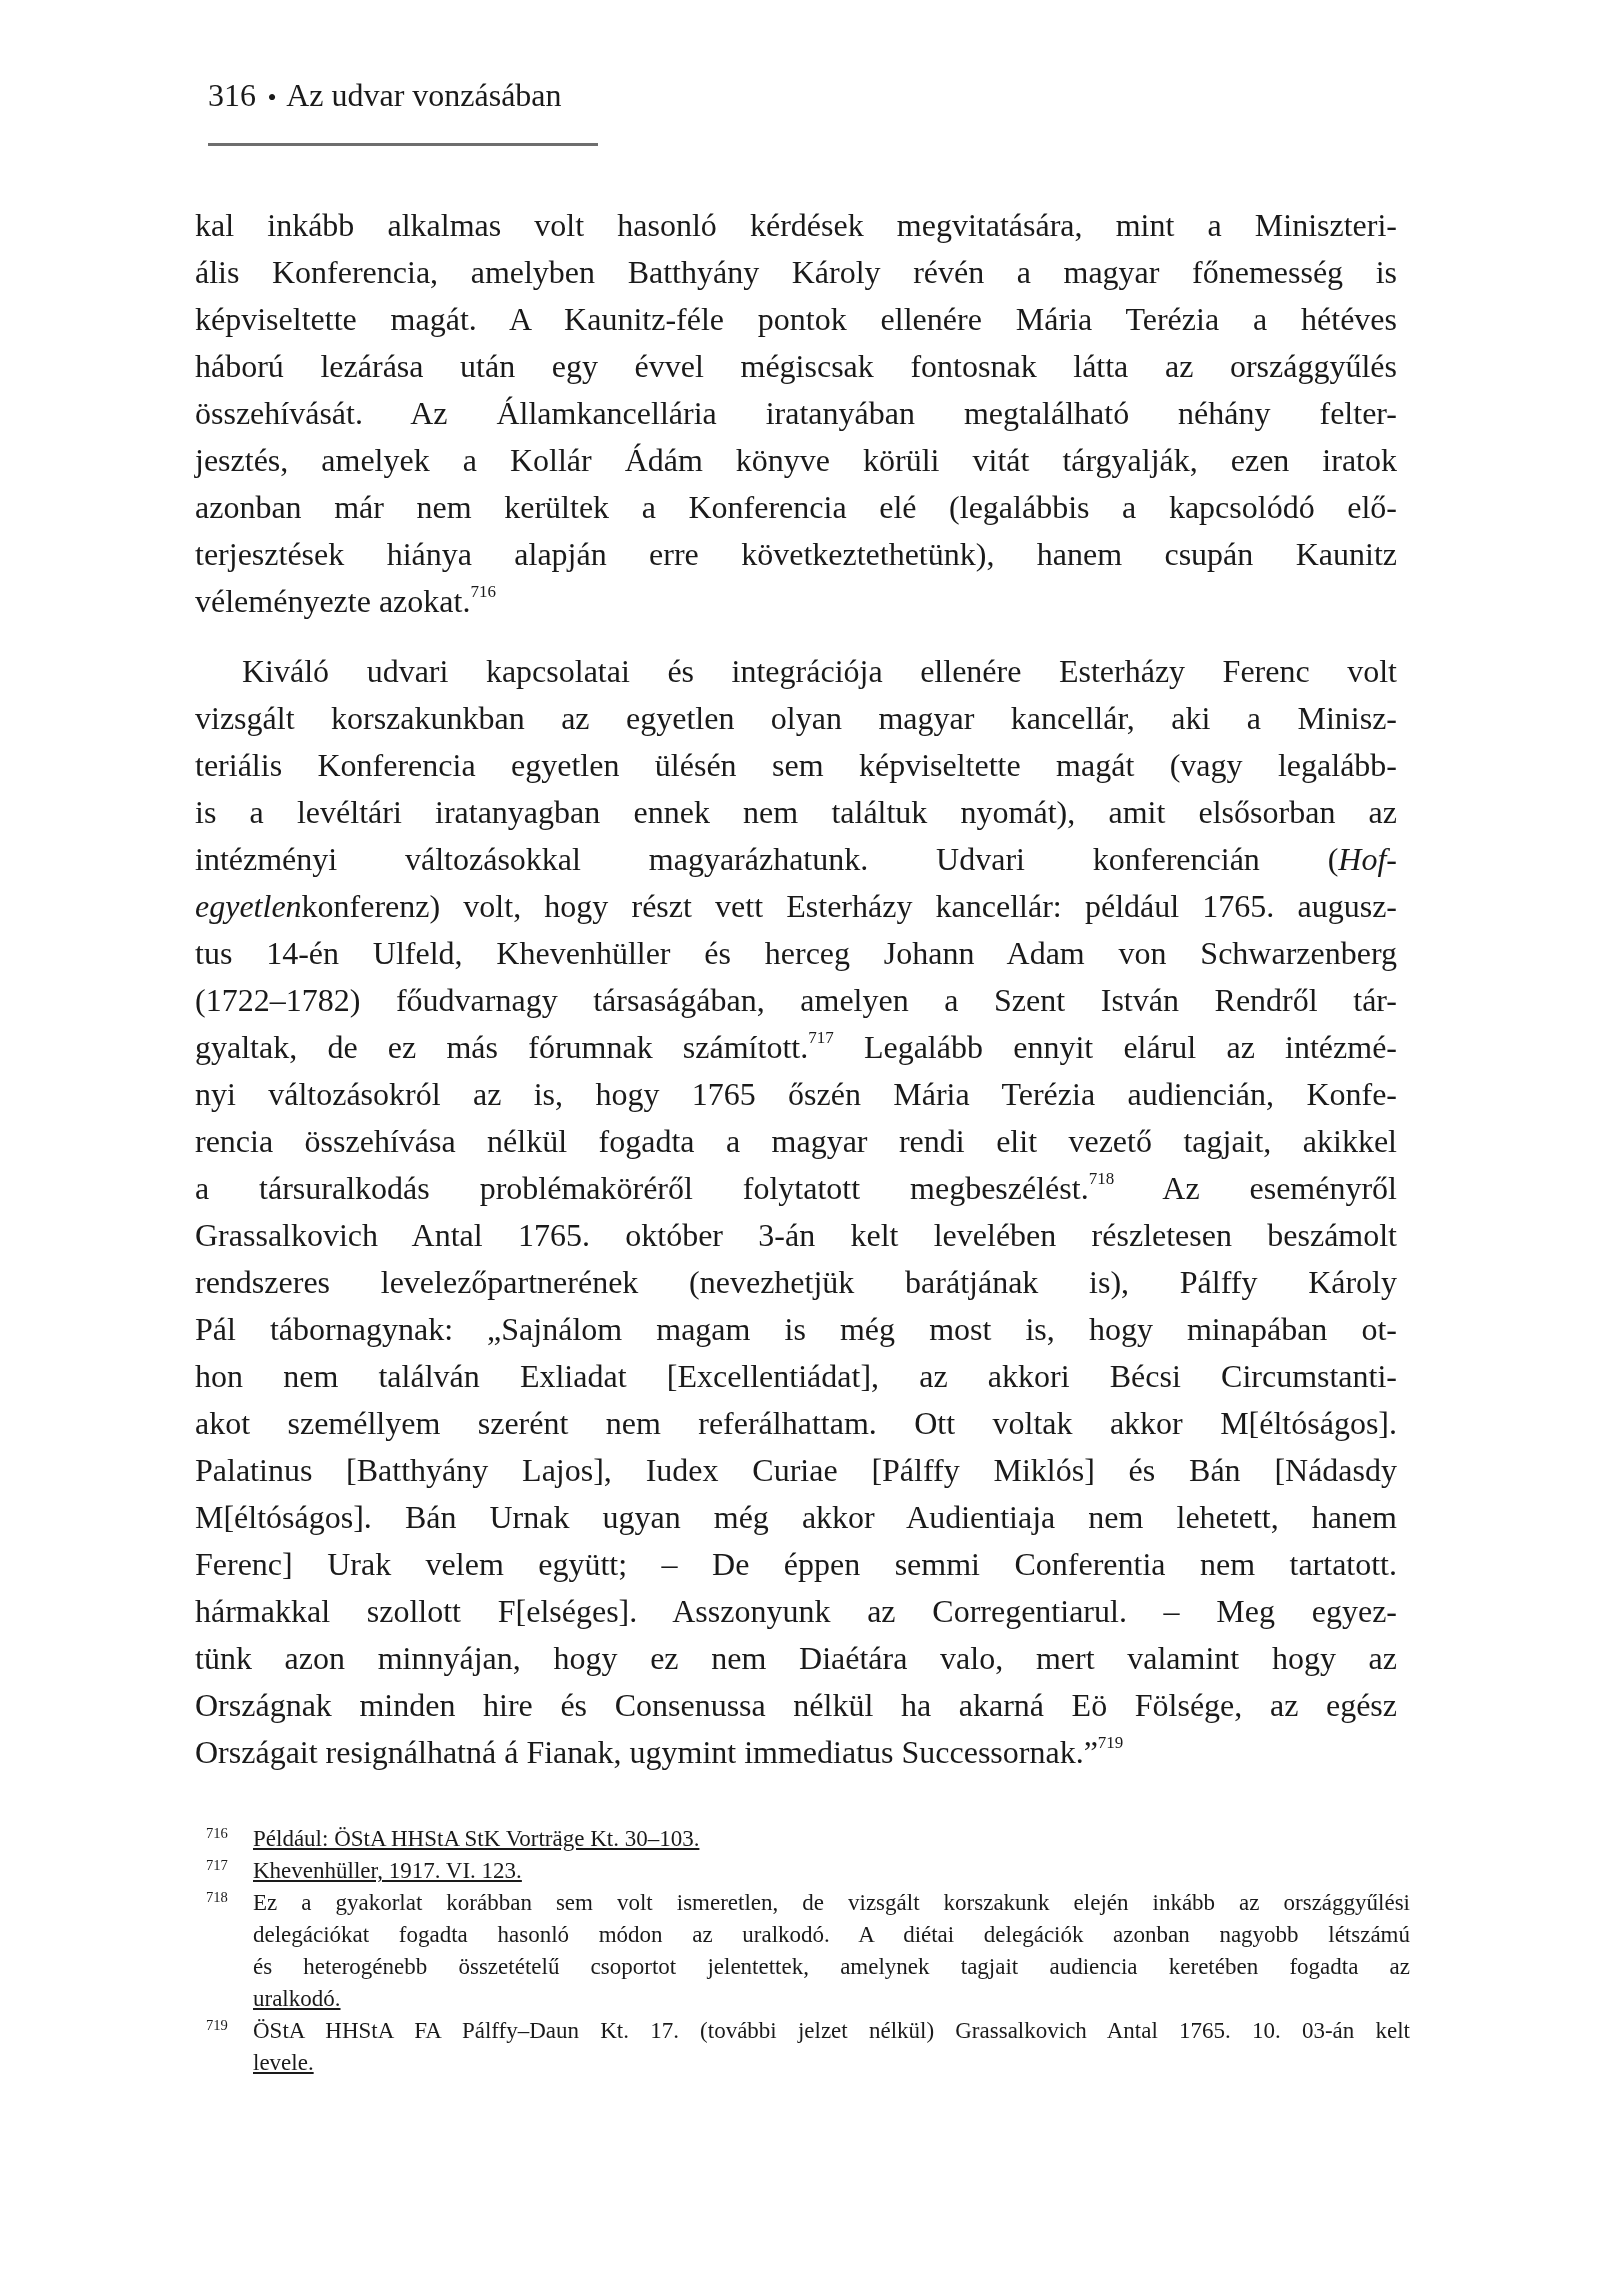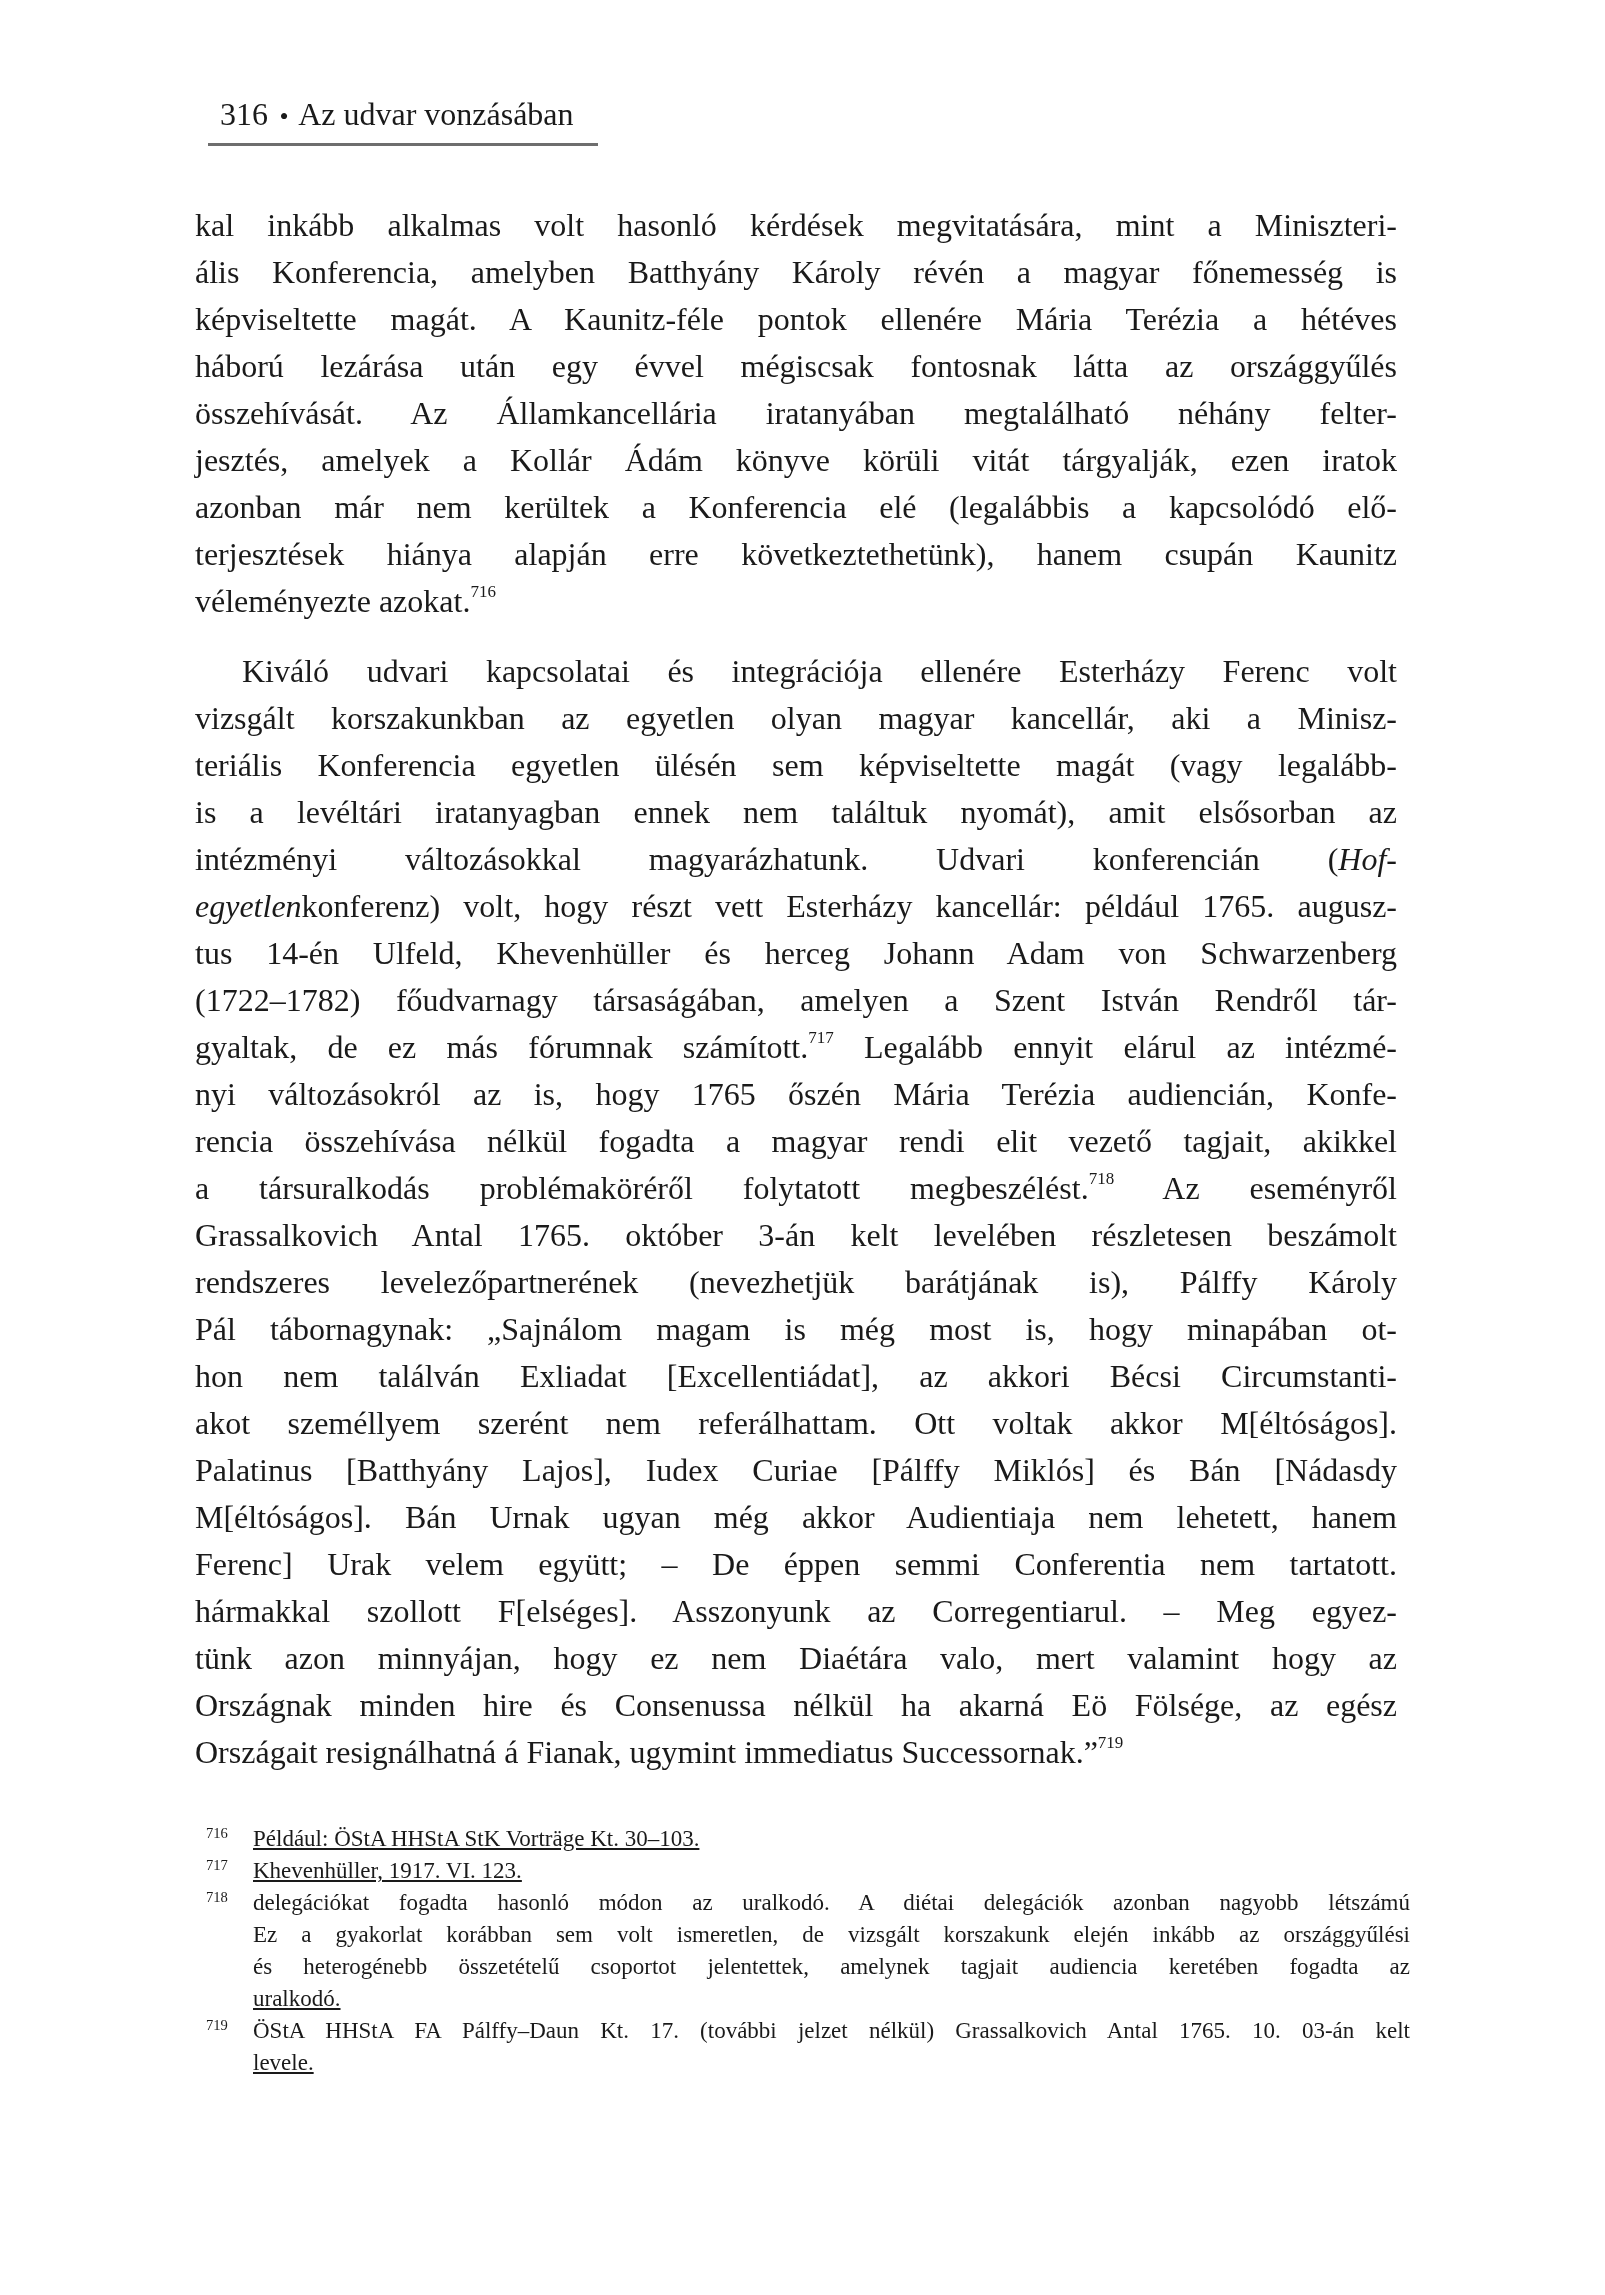--- a/index.html
+++ b/index.html
@@ -1,18 +1,18 @@
 <!DOCTYPE html>
 <html style="font-size:13.8px"><head>
 <meta charset="utf-8">
 <style>
   html, body { margin: 0; padding: 0; background: #ffffff; }
   body { width: 1605px; height: 2295px; position: relative; overflow: hidden;
          font-family: "Liberation Serif", "DejaVu Serif", serif; color: #1a1a1a; }
-  .running-head { position: absolute; left: 208px; top: 95px; font-size: 32px; line-height: 38px; white-space: nowrap; margin-left: 12px; }
+  .running-head { position: absolute; left: 208px; top: 76px; font-size: 32px; line-height: 38px; white-space: nowrap; }
   .running-head .bullet { font-size: 26px; padding: 0 3.4px; }
   .head-rule { position: absolute; left: 208px; top: 143px; width: 390px; height: 2.6px; background: #6e6e6e; }
 
   .body-text { position: absolute; left: 195px; top: 202px; width: 1202px; font-size: 32px; }
   .line { height: 47px; line-height: 47px; text-align: justify; text-align-last: justify; white-space: nowrap; overflow: visible; display: block; }
   .line.last { text-align-last: left; }
   .line.indent { padding-left: 47px; margin-top: 23px; }
   sup.fnref { font-size: 17px; line-height: 0; vertical-align: super; position: relative; top: -3.4px; letter-spacing: 0; }
   i { font-style: italic; }
 
@@ -79,22 +79,22 @@
   <div class="fn">
     <span class="num"><span>716</span></span>
     <span class="fl last">Például: ÖStA HHStA StK Vorträge Kt. 30–103.</span>
   </div>
   <div class="fn">
     <span class="num"><span>717</span></span>
     <span class="fl last">Khevenhüller, 1917. VI. 123.</span>
   </div>
   <div class="fn">
     <span class="num"><span>718</span></span>
+    <span class="fl">Ez a gyakorlat korábban sem volt ismeretlen, de vizsgált korszakunk elején inkább az országgyűlési</span>
     <span class="fl">delegációkat fogadta hasonló módon az uralkodó. A diétai delegációk azonban nagyobb létszámú</span>
-    <span class="fl">Ez a gyakorlat korábban sem volt ismeretlen, de vizsgált korszakunk elején inkább az országgyűlési</span>
     <span class="fl">és heterogénebb összetételű csoportot jelentettek, amelynek tagjait audiencia keretében fogadta az</span>
     <span class="fl last">uralkodó.</span>
   </div>
   <div class="fn">
     <span class="num"><span>719</span></span>
     <span class="fl">ÖStA HHStA FA Pálffy–Daun Kt. 17. (további jelzet nélkül) Grassalkovich Antal 1765. 10. 03-án kelt</span>
     <span class="fl last">levele.</span>
   </div>
 </div>
 

